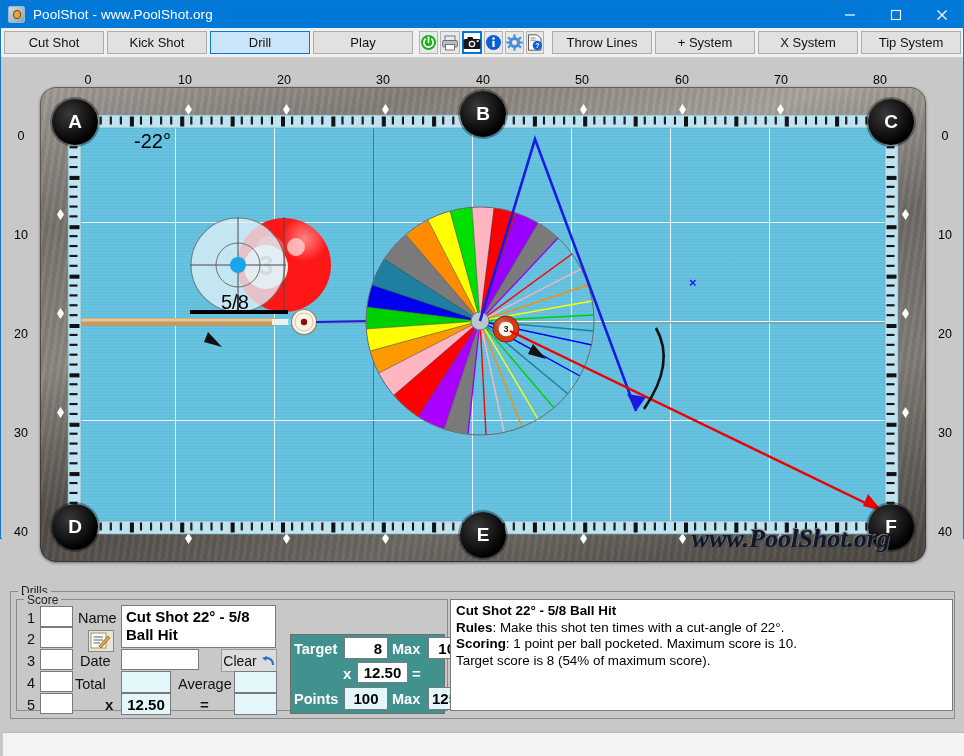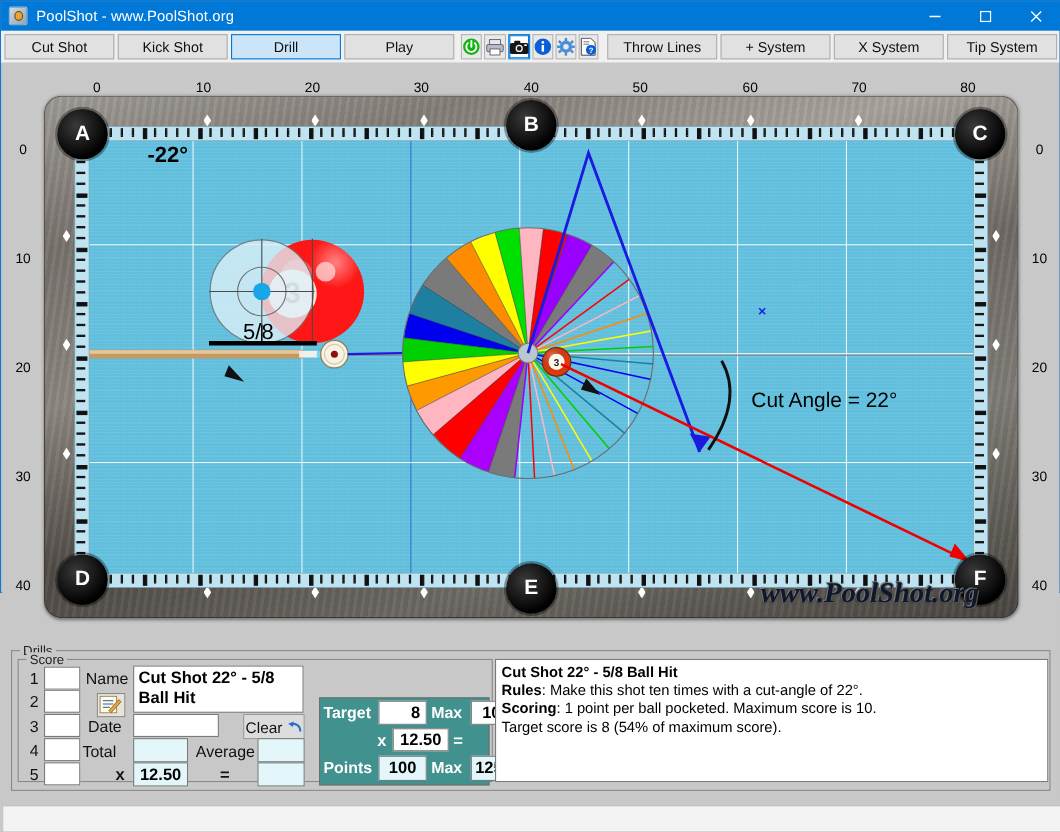--- a/index.html
+++ b/index.html
@@ -50,21 +50,21 @@
   .dia2{position:absolute;width:7px;height:11px;background:#fff;clip-path:polygon(50% 0,100% 50%,50% 100%,0 50%);}
 
   .pocket{position:absolute;width:46px;height:46px;border-radius:50%;background:radial-gradient(circle at 38% 34%,#3a3a3a,#000 70%);
      display:flex;align-items:center;justify-content:center;color:#fff;font-size:19px;font-weight:bold;box-shadow:0 0 0 2px rgba(0,0,0,.35);}
   .pocket span{margin-top:-1px;}
 
   .watermark{position:absolute;right:36px;bottom:8px;color:#0f172a;font-size:26px;font-style:italic;font-weight:bold;
      text-shadow:1px 1px 0 #555,-1px -1px 0 #777, 0 0 3px rgba(0,0,0,.5);font-family:"Liberation Serif",serif;}
 
   .lbl-cut{position:absolute;font-size:19px;color:#000;}
-  .lbl-22{position:absolute;font-size:20px;color:#000;font-weight:bold;}
+  .lbl-22{position:absolute;font-size:20px;color:#000;font-weight:normal;}
   .lbl-58{position:absolute;font-size:20px;color:#000;}
 
   
   .bottom{position:absolute;left:1px;top:585px;width:961px;height:169px;background:#c8c8c8;}
   .grp{position:absolute;border:1px solid #8a8a8a;box-sizing:border-box;}
   .grp-title{position:absolute;background:#c8c8c8;font-size:12px;color:#222;padding:0 3px;}
 
   .cell{background:#fff;border:1px solid #7a7a7a;box-sizing:border-box;}
   .cellc{background:#e3f7fb;border:1px solid #7a7a7a;box-sizing:border-box;}
   .fieldtxt{font-size:15px;font-weight:bold;color:#000;display:flex;align-items:center;}
@@ -393,21 +393,20 @@
               </radialGradient>
             <radialGradient id="sh" cx="72%" cy="22%">
                 <stop offset="0" stop-color="#fff" stop-opacity=".85"></stop>
                 <stop offset=".5" stop-color="#fff" stop-opacity="0"></stop>
               </radialGradient>
           </defs>
         </svg>
 
         <div class="lbl-22" style="left:58px;top:7px">-22°</div>
         <div class="lbl-58" style="left:145px;top:168px">5/8</div>
-        <div class="lbl-cut" style="left:607px;top:231px">Cut Angle = 22°</div>
       </div>
 
       <svg class="scalesvg" width="886" height="475" style="position:absolute;left:0;top:0;pointer-events:none">
         <g>
           <rect x="40" y="28" width="806" height="13" fill="#bfe3f0" stroke="#7aa8ba" stroke-width=".7"></rect>
         </g>
         <g>
           <rect x="40" y="434" width="806" height="13" fill="#bfe3f0" stroke="#7aa8ba" stroke-width=".7"></rect>
         </g>
         <g>

